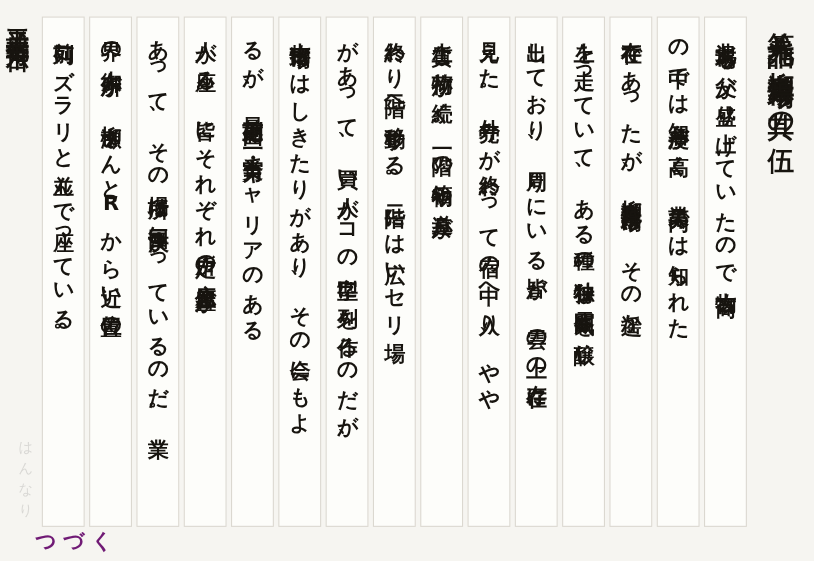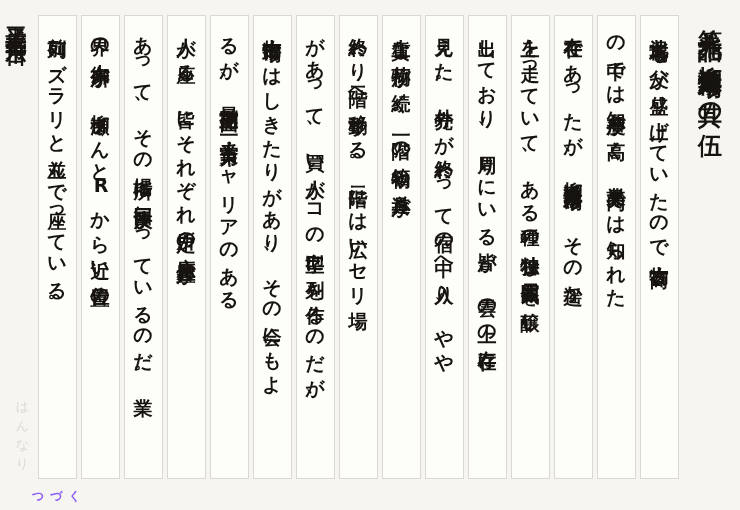--- a/index.html
+++ b/index.html
@@ -58,24 +58,24 @@
     padding:0 5px;
     font-size:21px;
     letter-spacing:2px;
     height:300px;
     box-sizing:border-box;
   }
   .continued{
     position:absolute;
     left:32px;
     bottom:5px;
-    font-size:12px;
+    font-size:19px;
     font-weight:700;
     letter-spacing:6px;
-    color:#8b5cf6;
+    color:#701a75;
   }
   .pencil-note{
     position:absolute;
     left:16px;
     top:392px;
     font-size:13px;
     font-weight:400;
     letter-spacing:4px;
     color:rgba(70,70,70,0.16);
   }

